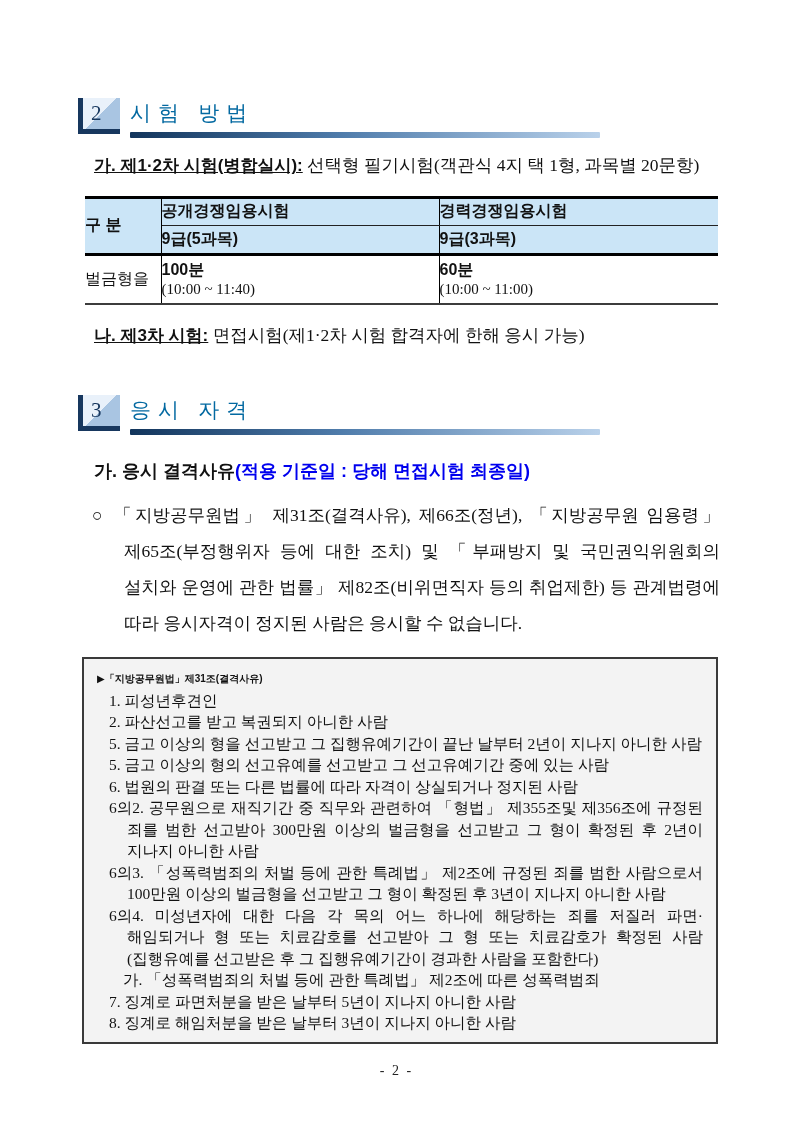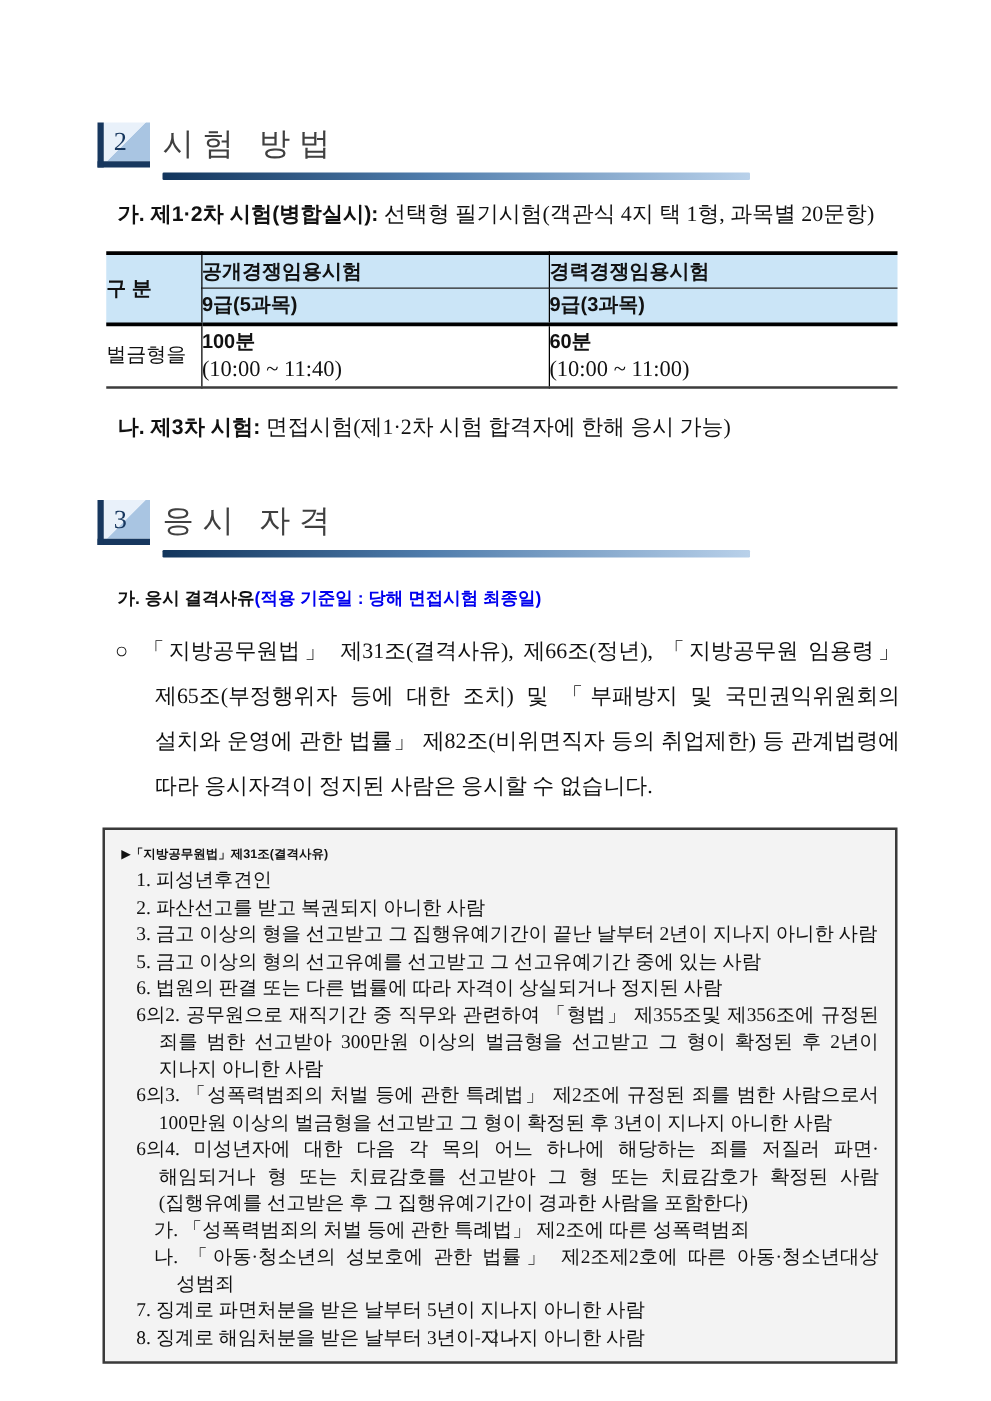--- a/index.html
+++ b/index.html
@@ -29,36 +29,36 @@
     background:linear-gradient(135deg,#e9f1fa 49%,#a9c5e2 50%);
     flex:0 0 auto;
   }
   .sec-num{
     position:absolute;left:8px;top:3px;
     font-size:21px;color:var(--accent-navy);
     font-family:"Liberation Serif","DejaVu Serif",serif;
   }
   .sec-title-wrap{margin-left:10px;padding-top:2px;}
   .sec-title{
-    font-size:25px;letter-spacing:7px;color:#404040;
+    font-size:21px;letter-spacing:7px;color:#0369a1;
     line-height:1.3;white-space:nowrap;
   }
   .sec-underline{
     width:470px;height:6px;margin-top:5px;
     background:linear-gradient(90deg,#12355c 0%,#4f7cab 45%,#b9d1ea 100%);
     border-radius:1px;
   }
   
   .ga-item{
     margin:15px 0 0 16px;
     font-size:17.5px;line-height:1.45;
   }
   .ga-bold{
     font-family:"Liberation Sans","DejaVu Sans",sans-serif;
-    font-weight:bold;font-size:17px;
+    font-weight:bold;font-size:17px;text-decoration:underline;
   }
   .ga-rest{font-size:17.5px;}
   
   table.exam{
     border-collapse:collapse;
     margin:17px 0 0 7px;
     width:633px;
     table-layout:fixed;
     border-top:3px solid #000;
     border-bottom:2px solid #3c3c3c;
@@ -68,26 +68,26 @@
   table.exam col.c3{width:279px;}
   table.exam td{vertical-align:middle;}
   .hd{background:var(--table-header-bg);}
   .bold-g{font-family:"Liberation Sans","DejaVu Sans",sans-serif;font-weight:bold;font-size:16px;}
   td.corner{border-right:1.5px solid #000;border-bottom:3px solid #000;}
   td.type{height:28px;border-bottom:1.5px solid #222;}
   td.grade{height:29px;border-bottom:3px solid #000;}
   td.sep-r{border-right:1.5px solid #000;}
   td.time-label{height:50px;font-size:16px;border-right:1.5px solid #000;}
   .dur{display:block;line-height:1.25;}
-  .dur-time{display:block;font-size:18px;line-height:1.25;}
+  .dur-time{display:block;font-size:15px;line-height:1.25;}
   
   .ga-head{
     margin:24px 0 0 16px;
     font-family:"Liberation Sans","DejaVu Sans",sans-serif;
-    font-weight:bold;font-size:14px;
+    font-weight:bold;font-size:18px;
   }
   .blue{color:var(--highlight-blue);}
   .bullet-para{
     margin:14px 0 0 14px;
     font-size:17.5px;line-height:36px;
     text-align:justify;word-break:keep-all;
     padding-left:32px;text-indent:-32px;
     width:628px;
   }
   .bullet-marker{margin-right:8px;}
@@ -185,28 +185,27 @@
   </div>
 
   <div class="bullet-para">
     <span class="bullet-marker">○</span><span>「지방공무원법」 제31조(결격사유), 제66조(정년), 「지방공무원 임용령」 제65조(부정행위자 등에 대한 조치) 및 「부패방지 및 국민권익위원회의 설치와 운영에 관한 법률」 제82조(비위면직자 등의 취업제한) 등 관계법령에 따라 응시자격이 정지된 사람은 응시할 수 없습니다.</span>
   </div>
 
   <div class="law-box">
     <div class="law-title">▶「지방공무원법」제31조(결격사유)</div>
     <div class="law-item">1. 피성년후견인</div>
     <div class="law-item">2. 파산선고를 받고 복권되지 아니한 사람</div>
-    <div class="law-item">3. 금고 이상의 형을 선고받고 그 집행유예기간이 끝난 날부터 2년이 지나지 아니한 사람</div>
+    <div class="law-item">5. 금고 이상의 형을 선고받고 그 집행유예기간이 끝난 날부터 2년이 지나지 아니한 사람</div>
     <div class="law-item">5. 금고 이상의 형의 선고유예를 선고받고 그 선고유예기간 중에 있는 사람</div>
     <div class="law-item">6. 법원의 판결 또는 다른 법률에 따라 자격이 상실되거나 정지된 사람</div>
     <div class="law-item">6의2. 공무원으로 재직기간 중 직무와 관련하여 「형법」 제355조및 제356조에 규정된 죄를 범한 선고받아 300만원 이상의 벌금형을 선고받고 그 형이 확정된 후 2년이 지나지 아니한 사람</div>
     <div class="law-item">6의3. 「성폭력범죄의 처벌 등에 관한 특례법」 제2조에 규정된 죄를 범한 사람으로서 100만원 이상의 벌금형을 선고받고 그 형이 확정된 후 3년이 지나지 아니한 사람</div>
     <div class="law-item">6의4. 미성년자에 대한 다음 각 목의 어느 하나에 해당하는 죄를 저질러 파면·해임되거나 형 또는 치료감호를 선고받아 그 형 또는 치료감호가 확정된 사람(집행유예를 선고받은 후 그 집행유예기간이 경과한 사람을 포함한다)</div>
     <div class="law-item sub">가. 「성폭력범죄의 처벌 등에 관한 특례법」 제2조에 따른 성폭력범죄</div>
-    <div class="law-item sub">나. 「아동·청소년의 성보호에 관한 법률」 제2조제2호에 따른 아동·청소년대상 성범죄</div>
     <div class="law-item">7. 징계로 파면처분을 받은 날부터 5년이 지나지 아니한 사람</div>
     <div class="law-item">8. 징계로 해임처분을 받은 날부터 3년이 지나지 아니한 사람</div>
 
   </div>
 
   <div class="page-footer">- 2 -</div>
 
 </div>
 
 </body></html>

